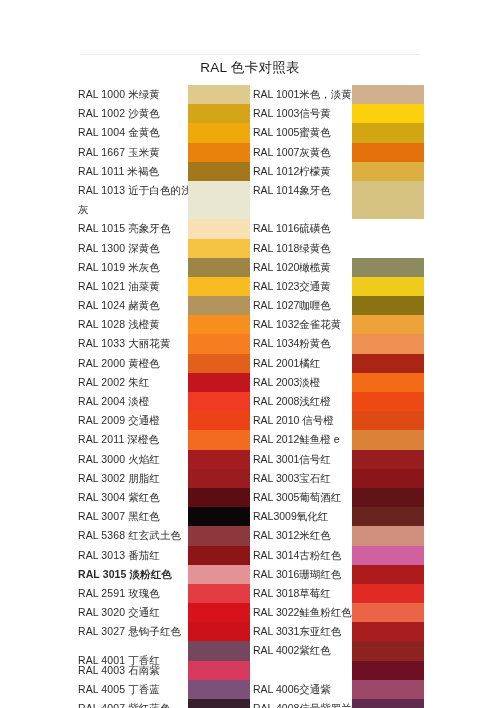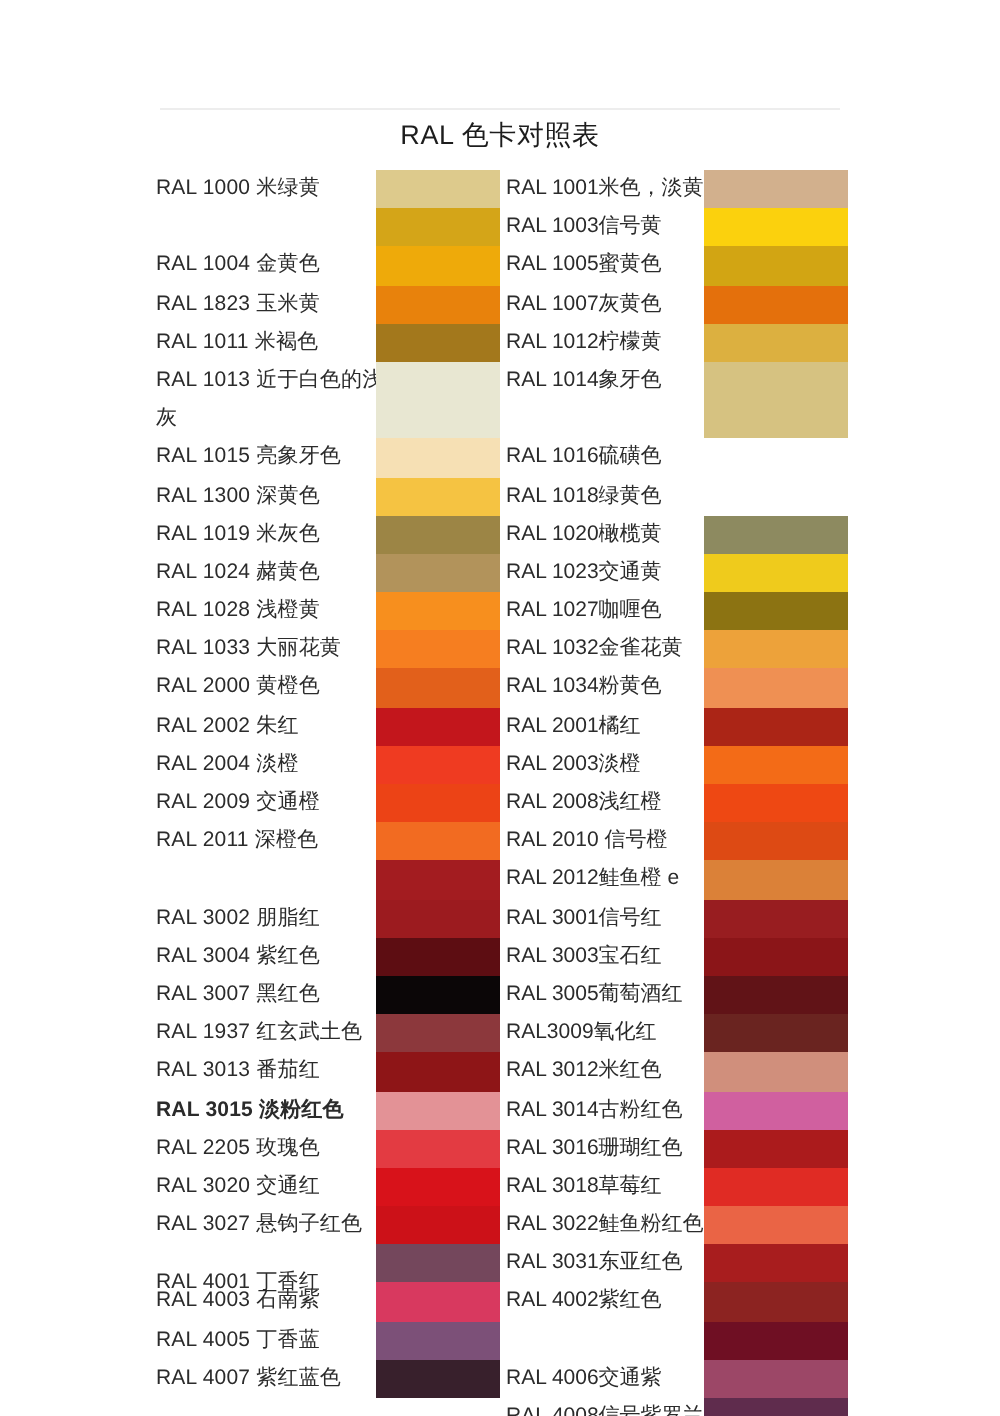--- a/index.html
+++ b/index.html
@@ -74,28 +74,29 @@
   <div id="top-rule"></div>
 
   <div id="doc-title">RAL 色卡对照表</div>
 
   <div class="col" id="col-left">
       <div class="row" style="height: 19.2px;">
         <div class="label" style="height: 19.2px;">RAL 1000 米绿黄</div>
         <div class="swatch" style="background: rgb(221, 202, 140);"></div>
       </div>
       <div class="row" style="height: 19.2px;">
+        <div class="label" style="height: 19.2px;">RAL 1002 沙黄色</div>
         <div class="swatch" style="background: rgb(212, 165, 24);"></div>
       </div>
       <div class="row" style="height: 19.2px;">
         <div class="label" style="height: 19.2px;">RAL 1004 金黄色</div>
         <div class="swatch" style="background: rgb(238, 170, 10);"></div>
       </div>
       <div class="row" style="height: 19.2px;">
-        <div class="label" style="height: 19.2px;">RAL 1823 玉米黄</div>
+        <div class="label" style="height: 19.2px;">RAL 1667 玉米黄</div>
         <div class="swatch" style="background: rgb(232, 130, 12);"></div>
       </div>
       <div class="row" style="height: 19.2px;">
         <div class="label" style="height: 19.2px;">RAL 1011 米褐色</div>
         <div class="swatch" style="background: rgb(163, 120, 28);"></div>
       </div>
       <div class="row" style="height: 38.4px;">
         <div class="label" style="height: 38.4px;">RAL 1013 近于白色的浅
 灰</div>
         <div class="swatch" style="background: rgb(232, 231, 210);"></div>
@@ -106,20 +107,24 @@
       </div>
       <div class="row" style="height: 19.2px;">
         <div class="label" style="height: 19.2px;">RAL 1300 深黄色</div>
         <div class="swatch" style="background: rgb(245, 195, 66);"></div>
       </div>
       <div class="row" style="height: 19.2px;">
         <div class="label" style="height: 19.2px;">RAL 1019 米灰色</div>
         <div class="swatch" style="background: rgb(156, 133, 69);"></div>
       </div>
       <div class="row" style="height: 19.2px;">
+        <div class="label" style="height: 19.2px;">RAL 1021 油菜黄</div>
+        <div class="swatch" style="background: rgb(246, 188, 33);"></div>
+      </div>
+      <div class="row" style="height: 19.2px;">
         <div class="label" style="height: 19.2px;">RAL 1024 赭黄色</div>
         <div class="swatch" style="background: rgb(178, 147, 91);"></div>
       </div>
       <div class="row" style="height: 19.2px;">
         <div class="label" style="height: 19.2px;">RAL 1028 浅橙黄</div>
         <div class="swatch" style="background: rgb(247, 143, 30);"></div>
       </div>
       <div class="row" style="height: 19.2px;">
         <div class="label" style="height: 19.2px;">RAL 1033 大丽花黄</div>
         <div class="swatch" style="background: rgb(246, 126, 32);"></div>
@@ -138,48 +143,49 @@
       </div>
       <div class="row" style="height: 19.2px;">
         <div class="label" style="height: 19.2px;">RAL 2009 交通橙</div>
         <div class="swatch" style="background: rgb(236, 67, 22);"></div>
       </div>
       <div class="row" style="height: 19.2px;">
         <div class="label" style="height: 19.2px;">RAL 2011 深橙色</div>
         <div class="swatch" style="background: rgb(242, 107, 33);"></div>
       </div>
       <div class="row" style="height: 19.2px;">
+        <div class="label" style="height: 19.2px;">RAL 3000 火焰红</div>
         <div class="swatch" style="background: rgb(163, 28, 32);"></div>
       </div>
       <div class="row" style="height: 19.2px;">
         <div class="label" style="height: 19.2px;">RAL 3002 朋脂红</div>
         <div class="swatch" style="background: rgb(156, 27, 31);"></div>
       </div>
       <div class="row" style="height: 19.2px;">
         <div class="label" style="height: 19.2px;">RAL 3004 紫红色</div>
         <div class="swatch" style="background: rgb(93, 13, 18);"></div>
       </div>
       <div class="row" style="height: 19.2px;">
         <div class="label" style="height: 19.2px;">RAL 3007 黑红色</div>
         <div class="swatch" style="background: rgb(11, 6, 7);"></div>
       </div>
       <div class="row" style="height: 19.2px;">
-        <div class="label" style="height: 19.2px;">RAL 1937 红玄武土色</div>
+        <div class="label" style="height: 19.2px;">RAL 5368 红玄武土色</div>
         <div class="swatch" style="background: rgb(140, 56, 60);"></div>
       </div>
       <div class="row" style="height: 19.2px;">
         <div class="label" style="height: 19.2px;">RAL 3013 番茄红</div>
         <div class="swatch" style="background: rgb(142, 21, 23);"></div>
       </div>
       <div class="row" style="height: 19.2px; font-weight: bold;">
         <div class="label" style="height: 19.2px;">RAL 3015 淡粉红色</div>
         <div class="swatch" style="background: rgb(227, 146, 150);"></div>
       </div>
       <div class="row" style="height: 19.2px;">
-        <div class="label" style="height: 19.2px;">RAL 2205 玫瑰色</div>
+        <div class="label" style="height: 19.2px;">RAL 2591 玫瑰色</div>
         <div class="swatch" style="background: rgb(227, 59, 66);"></div>
       </div>
       <div class="row" style="height: 19.2px;">
         <div class="label" style="height: 19.2px;">RAL 3020 交通红</div>
         <div class="swatch" style="background: rgb(216, 18, 26);"></div>
       </div>
       <div class="row" style="height: 19.2px;">
         <div class="label" style="height: 19.2px;">RAL 3027 悬钩子红色</div>
         <div class="swatch" style="background: rgb(204, 17, 24);"></div>
       </div>

